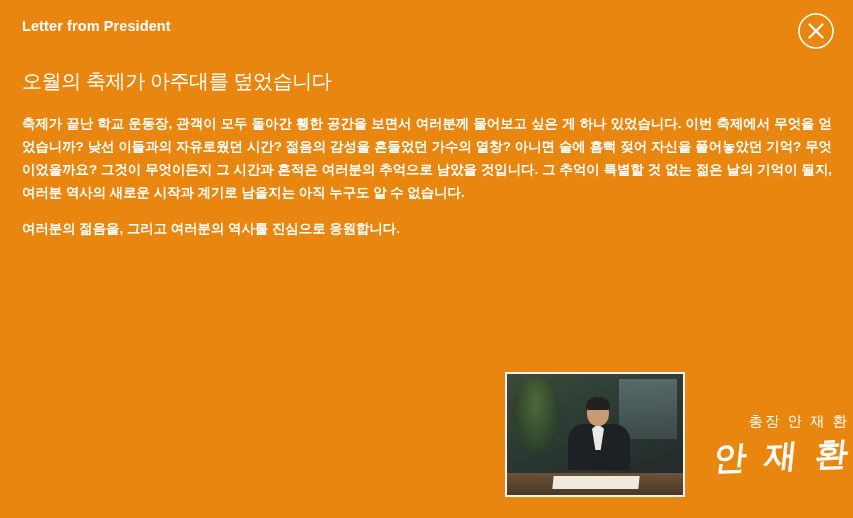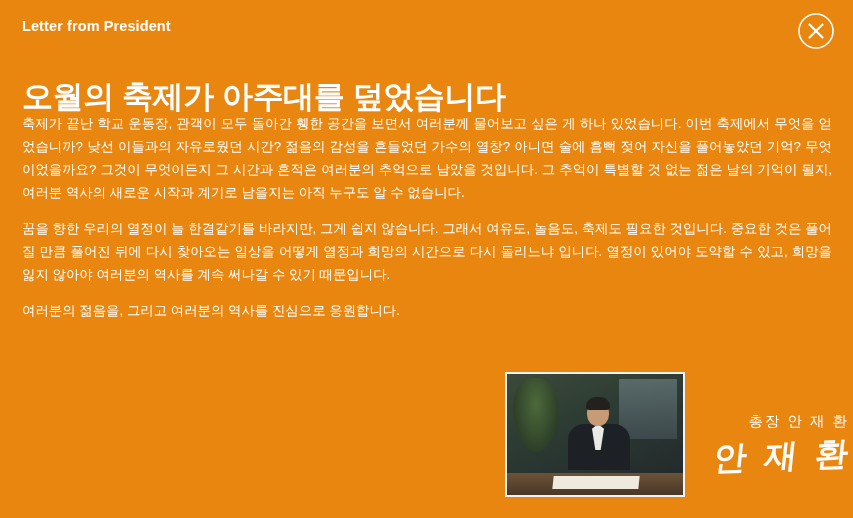--- a/index.html
+++ b/index.html
@@ -48,36 +48,36 @@
     cursor: pointer;
     padding: 0;
     line-height: 0;
   }
   .close-button svg { display: block; }
 
   .doc-title {
     position: absolute;
     left: 22px;
     top: 55px;
-    font-size: 31px;
-    font-weight: bold;
+    font-size: 20px;
+    font-weight: normal;
     letter-spacing: -0.4px;
     color: #ffffff;
     white-space: nowrap;
   }
 
   .body-copy {
     position: absolute;
     left: 22px;
     top: 112px;
     width: 810px;
     font-size: 13.4px;
     line-height: 1.72;
     color: #ffffff;
-    font-weight: normal;
+    font-weight: bold;
     text-align: justify;
   }
   .body-copy p {
     margin: 0 0 13px 0;
   }
   .body-copy p:last-child { margin-bottom: 16px; }
 
   .signature-area {
     position: absolute;
     left: 505px;
@@ -211,21 +211,20 @@
         <line x1="12.5" y1="12.5" x2="25.5" y2="25.5" stroke="#ffffff" stroke-width="2.2" stroke-linecap="round"></line>
         <line x1="25.5" y1="12.5" x2="12.5" y2="25.5" stroke="#ffffff" stroke-width="2.2" stroke-linecap="round"></line>
       </svg>
     </button>
   </div>
 
   <h1 class="doc-title">오월의 축제가 아주대를 덮었습니다</h1>
 
   <div class="body-copy">
     <p>축제가 끝난 학교 운동장, 관객이 모두 돌아간 휑한 공간을 보면서 여러분께 물어보고 싶은 게 하나 있었습니다. 이번 축제에서 무엇을 얻었습니까? 낮선 이들과의 자유로웠던 시간? 젊음의 감성을 흔들었던 가수의 열창? 아니면 술에 흠뻑 젖어 자신을 풀어놓았던 기억? 무엇이었을까요? 그것이 무엇이든지 그 시간과 흔적은 여러분의 추억으로 남았을 것입니다. 그 추억이 특별할 것 없는 젊은 날의 기억이 될지, 여러분 역사의 새로운 시작과 계기로 남을지는 아직 누구도 알 수 없습니다.</p>
-    <p>꿈을 향한 우리의 열정이 늘 한결같기를 바라지만, 그게 쉽지 않습니다. 그래서 여유도, 놀음도, 축제도 필요한 것입니다. 중요한 것은 풀어질 만큼 풀어진 뒤에 다시 찾아오는 일상을 어떻게 열정과 희망의 시간으로 다시 돌리느냐 입니다. 열정이 있어야 도약할 수 있고, 희망을 잃지 않아야 여러분의 역사를 계속 써나갈 수 있기 때문입니다.</p>
     <p>여러분의 젊음을, 그리고 여러분의 역사를 진심으로 응원합니다.</p>
   </div>
 
   <div class="signature-area">
     <div class="photo-frame">
       <div class="photo-bg"></div>
       <div class="photo-window"></div>
       <div class="photo-plant"></div>
       <div class="photo-person-body"></div>
       <div class="photo-person-shirt"></div>

